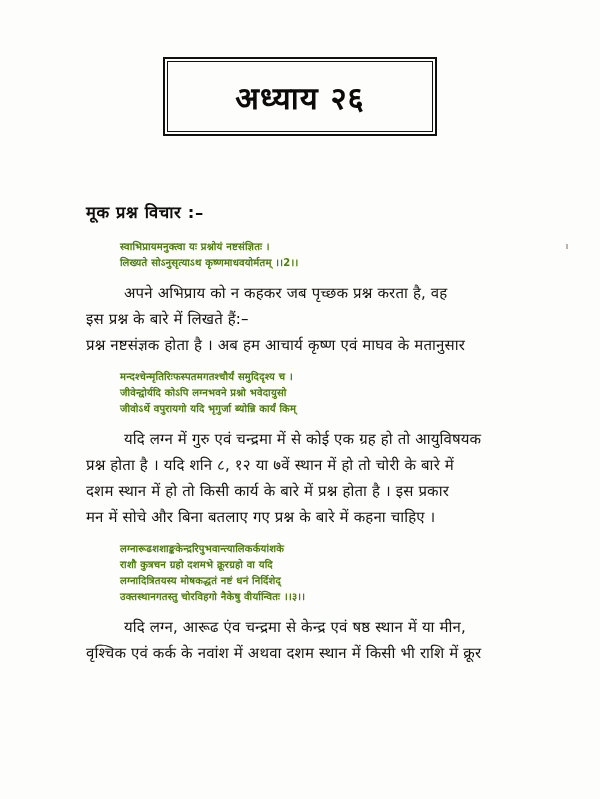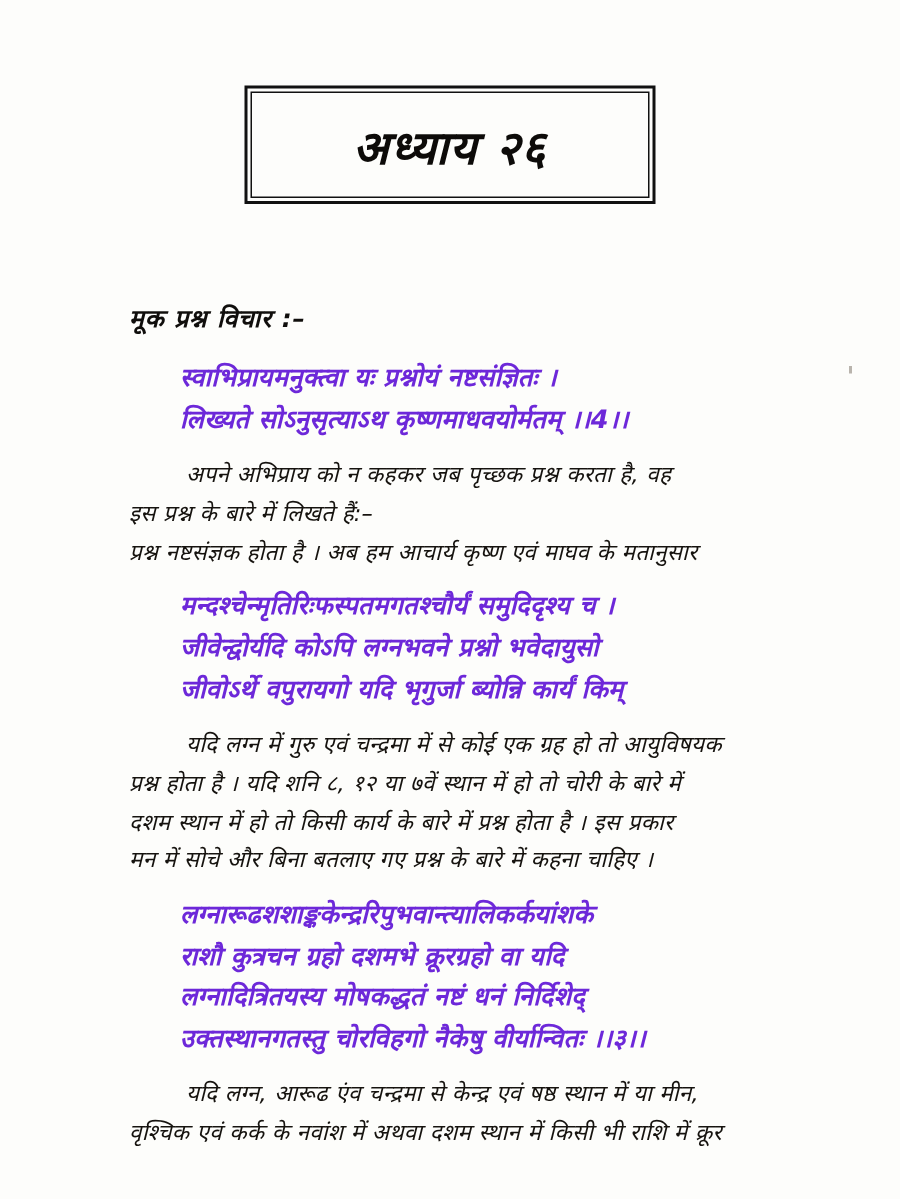--- a/index.html
+++ b/index.html
@@ -14,21 +14,20 @@
     color: #15120f;
     overflow: hidden;
     position: relative;
   }
   .page {
     position: relative;
     width: 600px;
     height: 799px;
     box-sizing: border-box;
     padding: 0;
-    font-style: italic;
   }
   
   .chapter-box {
     position: absolute;
     left: 163px;
     top: 57px;
     width: 274px;
     height: 79px;
     border: 2px solid #111;
     box-sizing: border-box;
@@ -67,25 +66,25 @@
     margin: 0 0 16px 0;
     color: #100e0c;
   }
 
   
   .verse {
     margin: 0 0 4px 0;
     padding-left: 34px;
   }
   .verse-line {
-    font-size: 17px;
+    font-size: 10px;
     font-weight: 700;
     line-height: 1.62;
     letter-spacing: 0.2px;
-    color: #6d28d9;
+    color: #4d7c0f;
     white-space: nowrap;
   }
 
   
   .prose {
     margin: 10px 0 10px 0;
   }
   .prose p {
     margin: 0;
     font-size: 15px;
@@ -121,21 +120,21 @@
   </div>
 
   <div class="speck"></div>
 
   <div class="body-col">
 
     <div class="section-head">मूक प्रश्न विचार :–</div>
 
     <div class="verse">
       <div class="verse-line">स्वाभिप्रायमनुक्त्वा यः प्रश्नोयं नष्टसंज्ञितः ।</div>
-      <div class="verse-line">लिख्यते सोऽनुसृत्याऽथ कृष्णमाधवयोर्मतम् ।।4।।</div>
+      <div class="verse-line">लिख्यते सोऽनुसृत्याऽथ कृष्णमाधवयोर्मतम् ।।2।।</div>
     </div>
 
     <div class="prose">
       <p class="first">अपने अभिप्राय को न कहकर जब पृच्छक प्रश्न करता है, वह</p>
       <p>इस प्रश्न के बारे में लिखते हैं:–</p>
       <p>प्रश्न नष्टसंज्ञक होता है । अब हम आचार्य कृष्ण एवं माघव के मतानुसार</p>
     </div>
 
     <div class="verse">
       <div class="verse-line">मन्दश्चेन्मृतिरिःफस्पतमगतश्चौर्यं समुदिदृश्य च ।</div>

